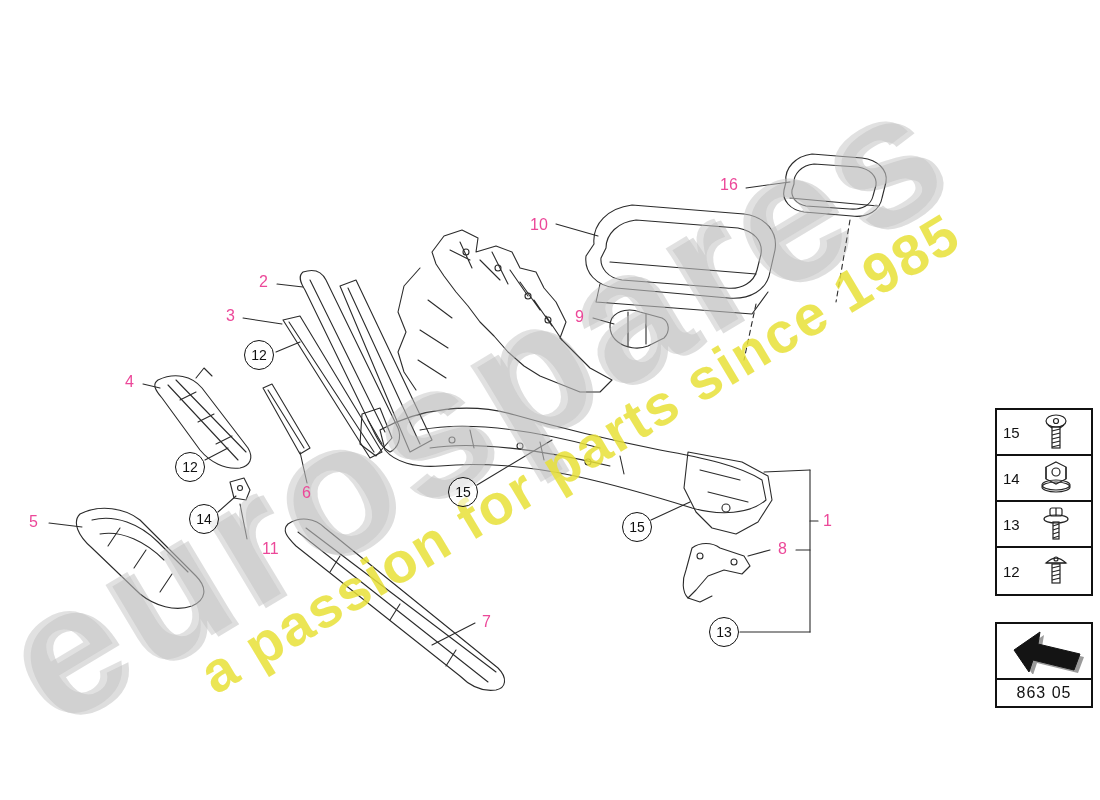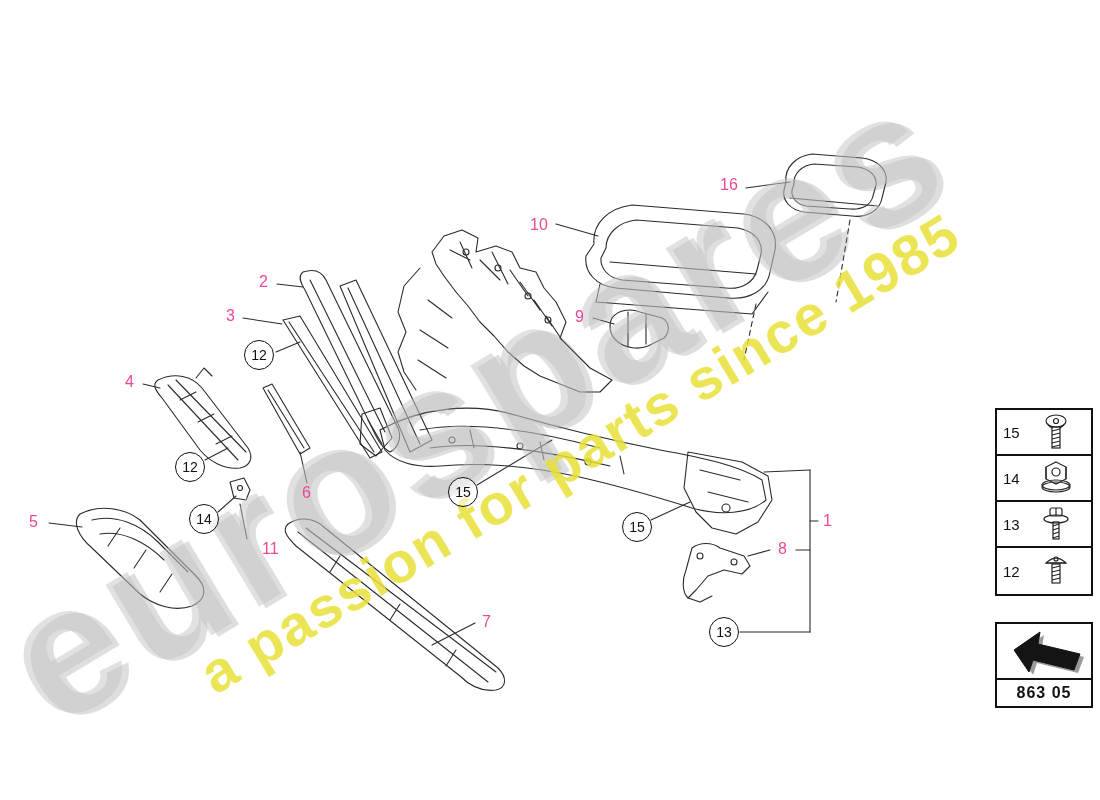--- a/index.html
+++ b/index.html
@@ -24,21 +24,21 @@
       background:rgba(255,255,255,0.55);cursor:pointer;box-sizing:border-box;}
   
   .hw{position:absolute;left:995px;top:408px;width:98px;border:2px solid #111;background:#fff;box-sizing:border-box;}
   .hw-cell{height:46px;border-bottom:2px solid #111;display:flex;align-items:center;padding:0 4px 0 6px;box-sizing:border-box;cursor:pointer;}
   .hw-cell:last-child{border-bottom:none;}
   .hw-num{font-size:15px;width:22px;flex:none;}
   .hw-ic{flex:1;display:flex;justify-content:center;align-items:center;}
   
   .codebox{position:absolute;left:995px;top:622px;width:98px;border:2px solid #111;background:#fff;box-sizing:border-box;}
   .arrow-cell{height:54px;display:flex;align-items:center;justify-content:center;border-bottom:2px solid #111;}
-  .code-cell{height:26px;display:flex;align-items:center;justify-content:center;font-size:16px;font-weight:bold;letter-spacing:1px;}
+  .code-cell{height:26px;display:flex;align-items:center;justify-content:center;font-size:16px;font-weight:normal;letter-spacing:1px;}
 </style>
 </head>
 <body>
 
 <div class="stage">
 
   <svg class="linework" viewBox="0 0 1100 800">
 
     <g>
       <path d="M432,252 L444,236 L462,230 L478,238 L476,252 L496,246 L512,252 L520,268 L536,272 L544,288 L556,302 L566,322 L560,338 L574,352 L590,368 L612,380 L600,392 L580,392 L560,384 L540,376 L524,366 L508,352 L494,336 L480,322 L468,306 L456,292 L444,276 L436,264 Z"></path>

